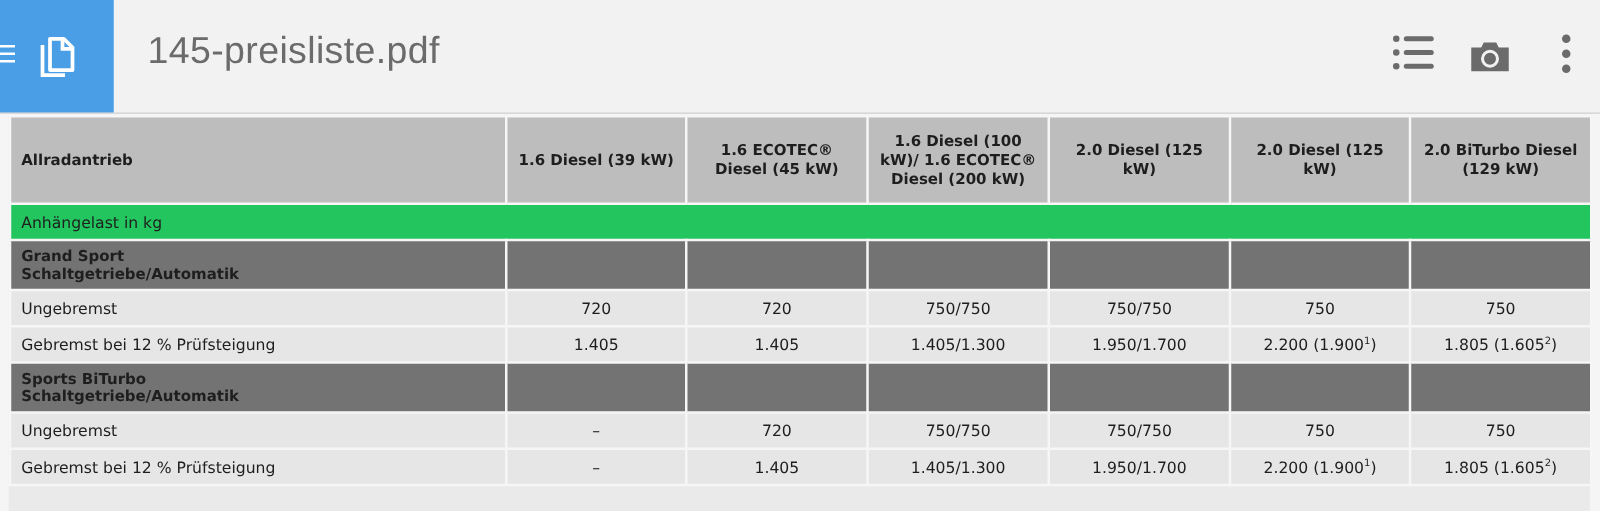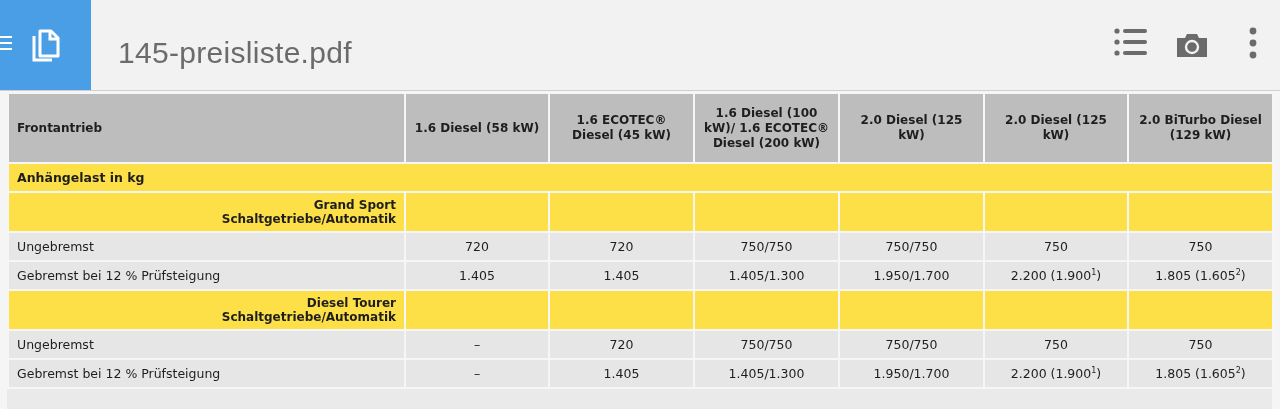--- a/index.html
+++ b/index.html
@@ -2,32 +2,32 @@
 <html><head>
 <meta charset="utf-8">
 <style>
   html,body{margin:0;padding:0;}
   body{width:1280px;height:409px;overflow:hidden;background:#f5f5f5;font-family:"Liberation Sans",sans-serif;position:relative;}
   .topbar{position:absolute;left:0;top:0;width:1280px;height:90px;background:#f2f2f2;border-bottom:1px solid #d0d0d0;}
   .brand{position:absolute;left:0;top:0;width:91px;height:90px;background:#4a9ee6;}
   .brand .menu{position:absolute;left:0;top:36px;width:12px;height:16px;}
   .brand .menu i{display:block;height:2px;background:#fff;margin-bottom:4px;}
   .brand .doc{position:absolute;left:30px;top:28px;}
-  .title{position:absolute;left:118px;top:36px;font-size:30px;color:#6b6b6b;letter-spacing:0.3px;}
+  .title{position:absolute;left:118px;top:24px;font-size:30px;color:#6b6b6b;letter-spacing:0.3px;}
   .acts{position:absolute;right:0;top:0;height:90px;}
   .act{position:absolute;top:26px;cursor:pointer;}
   .page{position:absolute;left:7px;top:92px;width:1265px;height:317px;background:#eaeaea;}
   table{border-collapse:collapse;width:1265px;table-layout:fixed;font-family:"DejaVu Sans",sans-serif;}
   td,th{border:2px solid #f6f6f6;font-size:12.5px;color:#1e1e1e;padding:0 8px;}
   th{background:#bdbdbd;font-weight:bold;height:68px;text-align:center;font-size:12px;line-height:15px;}
   th.first{text-align:left;}
-  tr.sec td{background:#fde047;font-weight:bold;height:27px;}
+  tr.sec td{background:#22c55e;font-weight:normal;height:27px;}
   tr.norm td{background:#e6e6e6;height:27px;text-align:center;}
   tr.norm td.lbl{text-align:left;}
-  tr.grp td{background:#fde047;height:38px;text-align:right;}
+  tr.grp td{background:#737373;height:38px;}
   tr.grp td.lbl{font-weight:bold;line-height:14px;font-size:12px;}
   sup{font-size:8px;}
 </style>
 </head>
 <body>
 
 <div class="topbar">
   <div class="brand">
     <div class="menu">
         <i></i>
@@ -68,22 +68,22 @@
         <col style="width:397px">
         <col style="width:144px">
         <col style="width:145px">
         <col style="width:145px">
         <col style="width:145px">
         <col style="width:144px">
         <col style="width:145px">
       </colgroup>
     <tbody>
         <tr>
-      <th class="first">Frontantrieb</th>
-      <th>1.6 Diesel (58 kW)</th>
+      <th class="first">Allradantrieb</th>
+      <th>1.6 Diesel (39 kW)</th>
       <th>1.6 ECOTEC® Diesel (45 kW)</th>
       <th>1.6 Diesel (100 kW)/ 1.6 ECOTEC® Diesel (200 kW)</th>
       <th>2.0 Diesel (125 kW)</th>
       <th>2.0 Diesel (125 kW)</th>
       <th>2.0 BiTurbo Diesel (129 kW)</th>
     </tr>
     <tr class="sec">
       <td colspan="7">Anhängelast in kg</td>
     </tr>
     <tr class="grp">
@@ -107,21 +107,21 @@
     <tr class="norm">
       <td class="lbl">Gebremst bei 12 % Prüfsteigung</td>
       <td>1.405</td>
       <td>1.405</td>
       <td>1.405/1.300</td>
       <td>1.950/1.700</td>
       <td><span>2.200 (1.900</span><sup>1</sup>)</td>
       <td><span>1.805 (1.605</span><sup>2</sup>)</td>
     </tr>
     <tr class="grp">
-      <td class="lbl"><span>Diesel Tourer</span><br><span>Schaltgetriebe/Automatik</span></td>
+      <td class="lbl"><span>Sports BiTurbo</span><br><span>Schaltgetriebe/Automatik</span></td>
       <td></td>
           <td></td>
           <td></td>
           <td></td>
           <td></td>
           <td></td>
     </tr>
     <tr class="norm">
       <td class="lbl">Ungebremst</td>
       <td>–</td>

